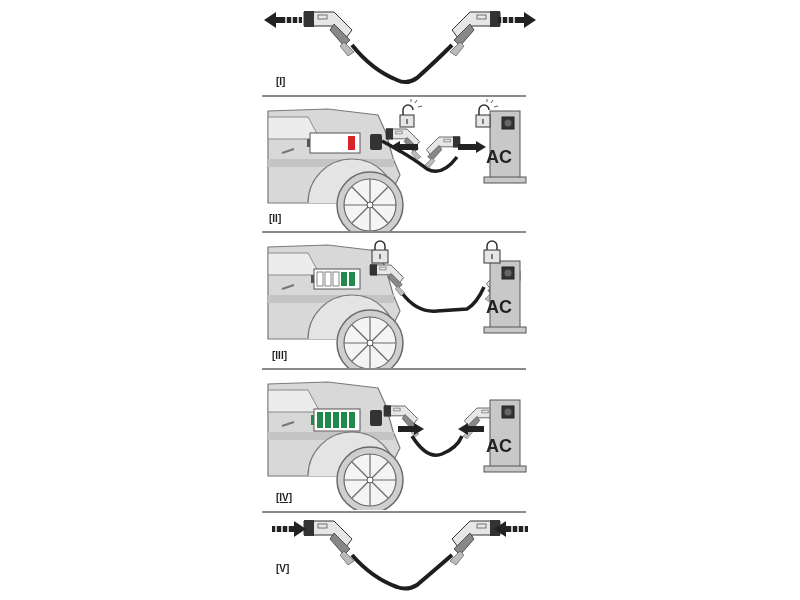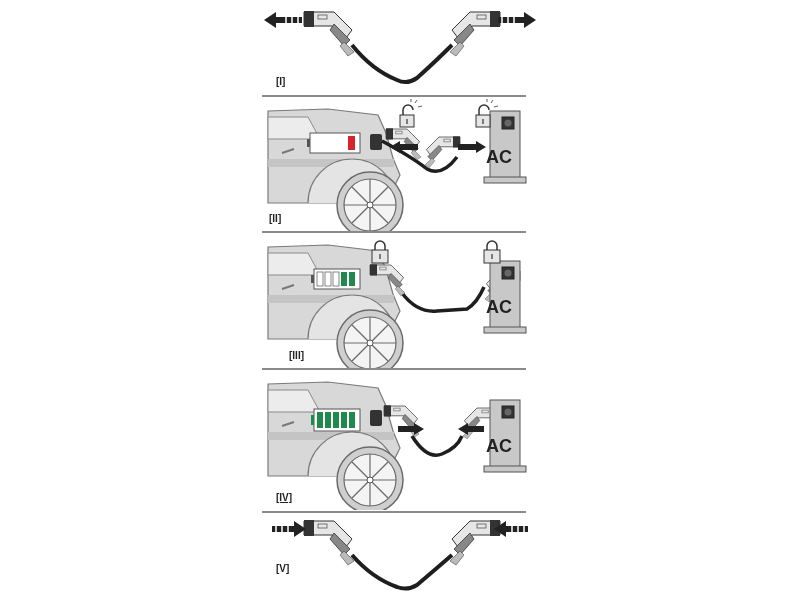--- a/index.html
+++ b/index.html
@@ -172,21 +172,21 @@
         <use href="#station"></use>
       </g>
     <text class="ac-text" x="224" y="80" font-size="18" fill="#222">AC</text>
     <g transform="translate(110,8)">
         <use href="#lock-closed"></use>
       </g>
     <g transform="translate(222,8)">
         <use href="#lock-closed"></use>
       </g>
   </svg>
-  <div class="label" style="left:27px; top:117px;">[III]</div>
+  <div class="label" style="left:10px; top:117px;">[III]</div>
 </div>
 
 <div class="panel" style="top:370px; left:262px; height:140px;">
   <svg width="276" height="140">
     <g transform="translate(6,6)">
         <use href="#car"></use>
       </g>
     <g transform="translate(108,110)">
         <use href="#wheel"></use>
       </g>

